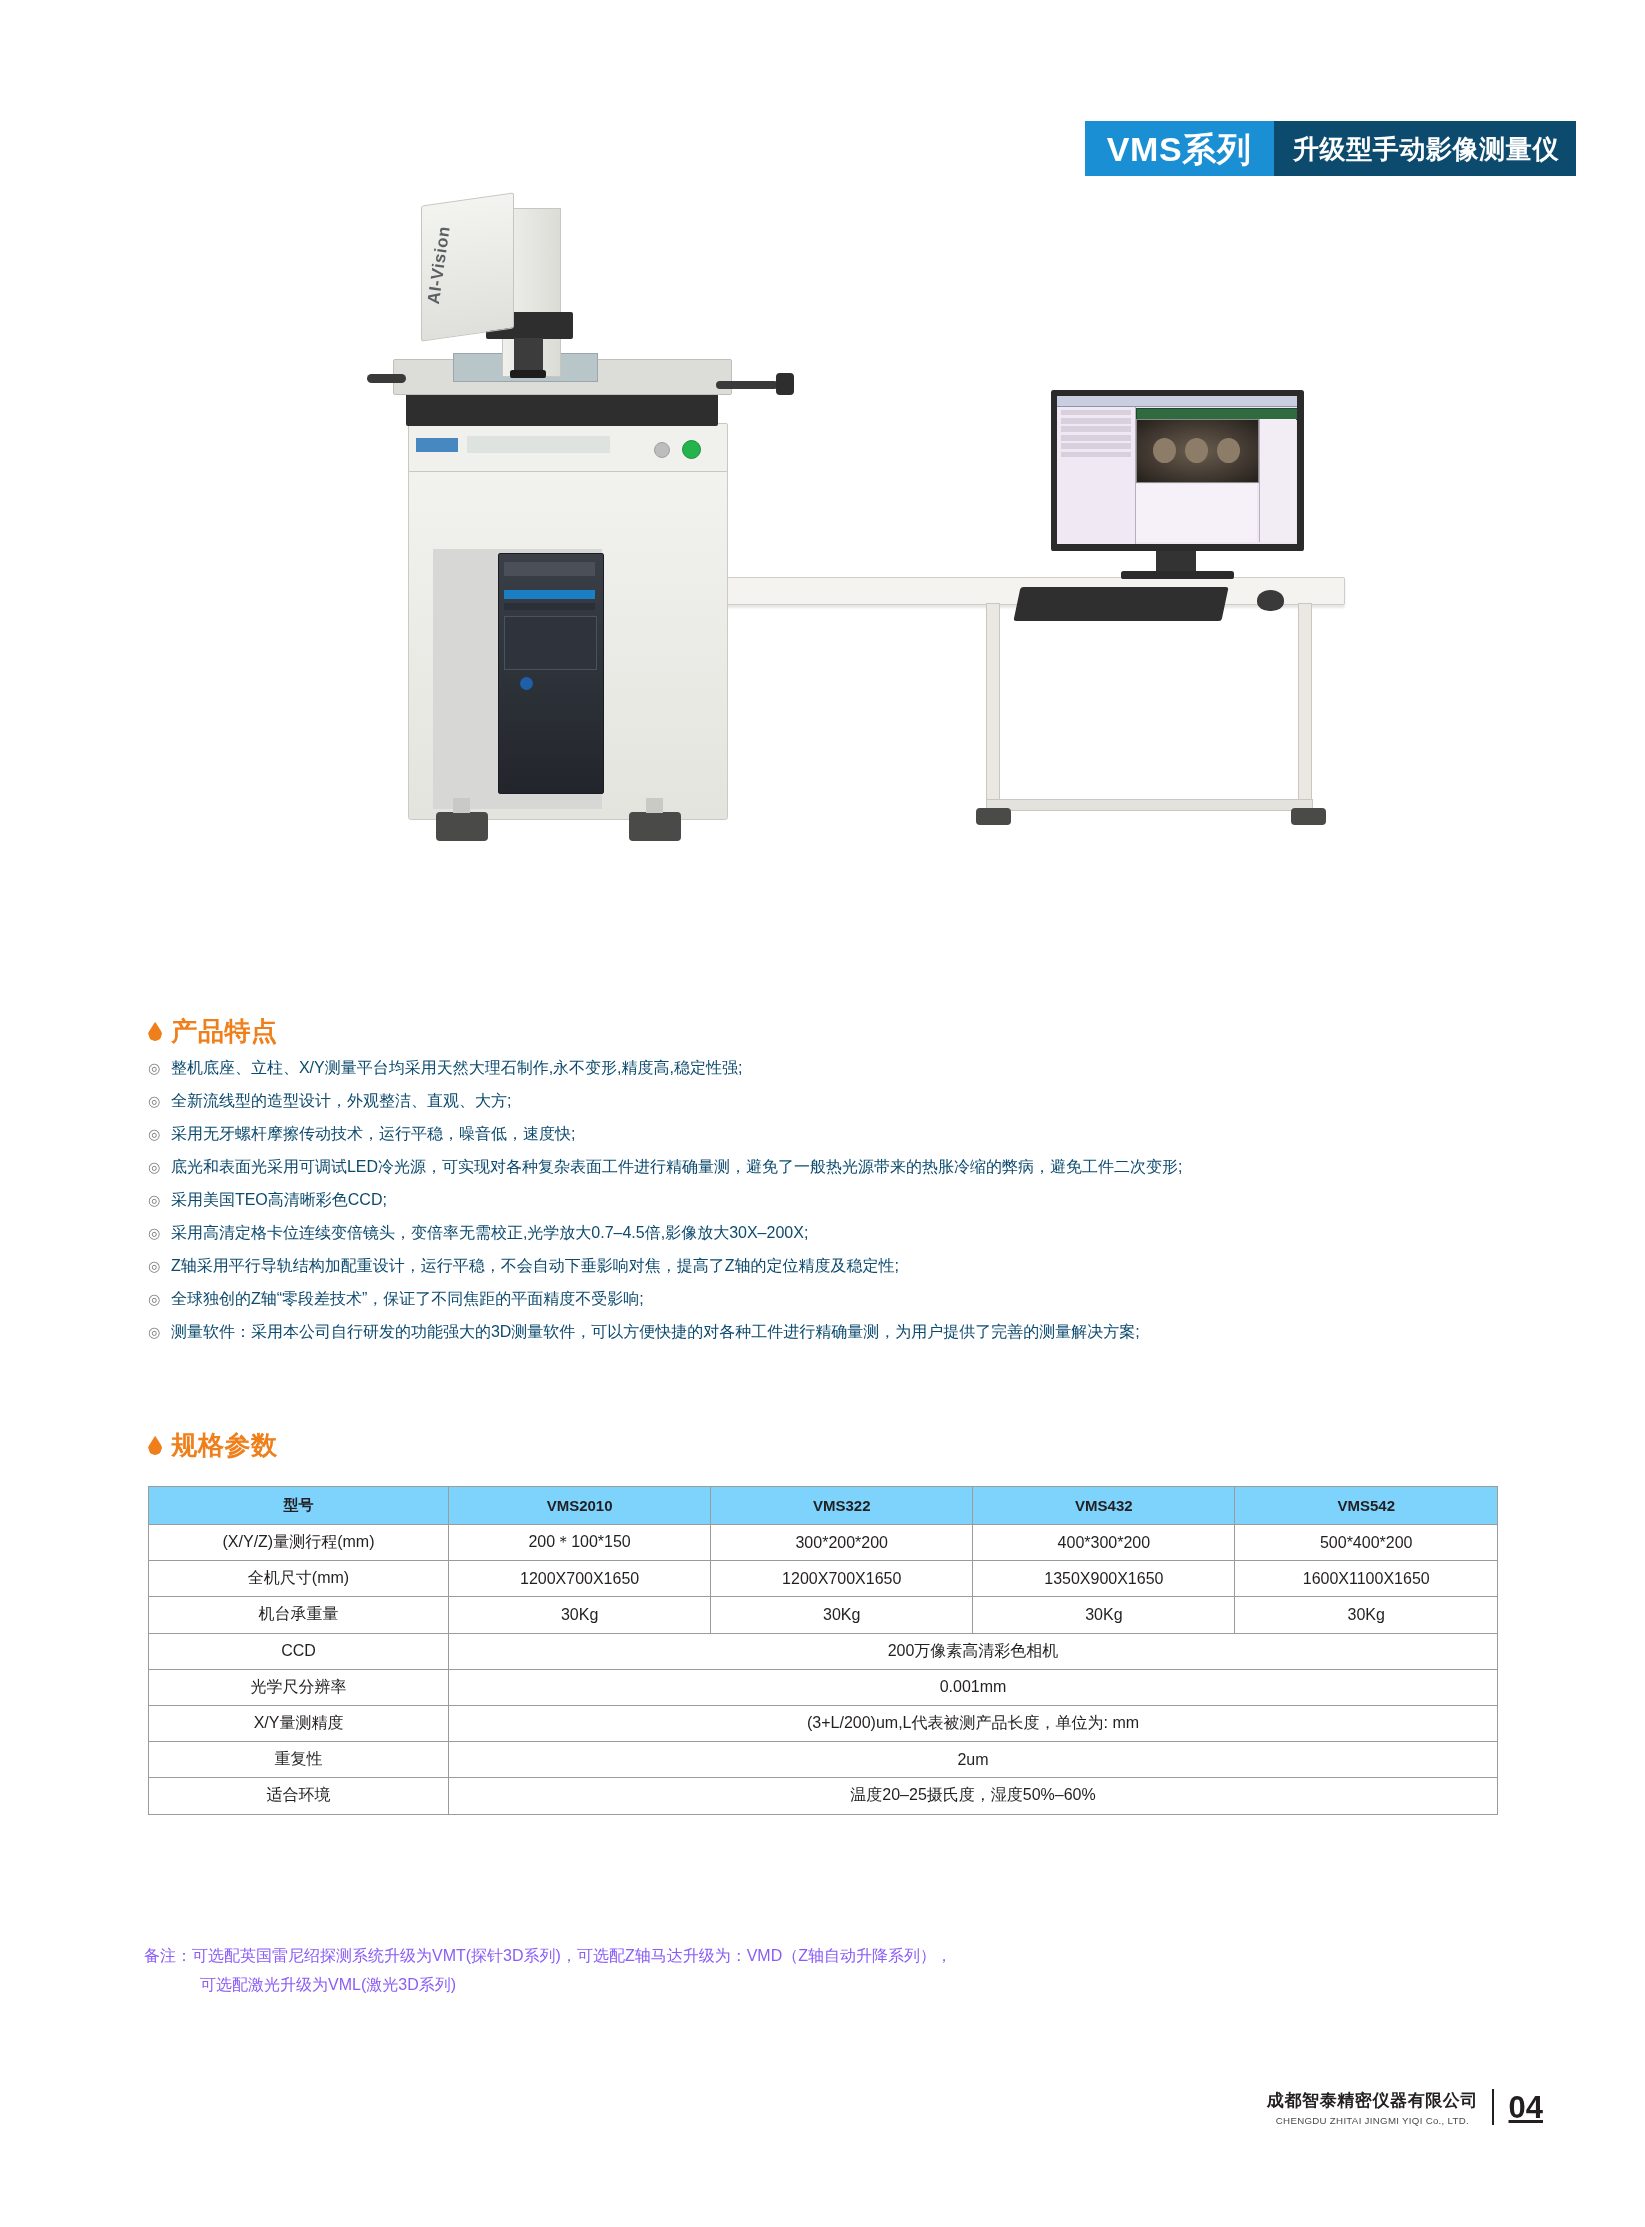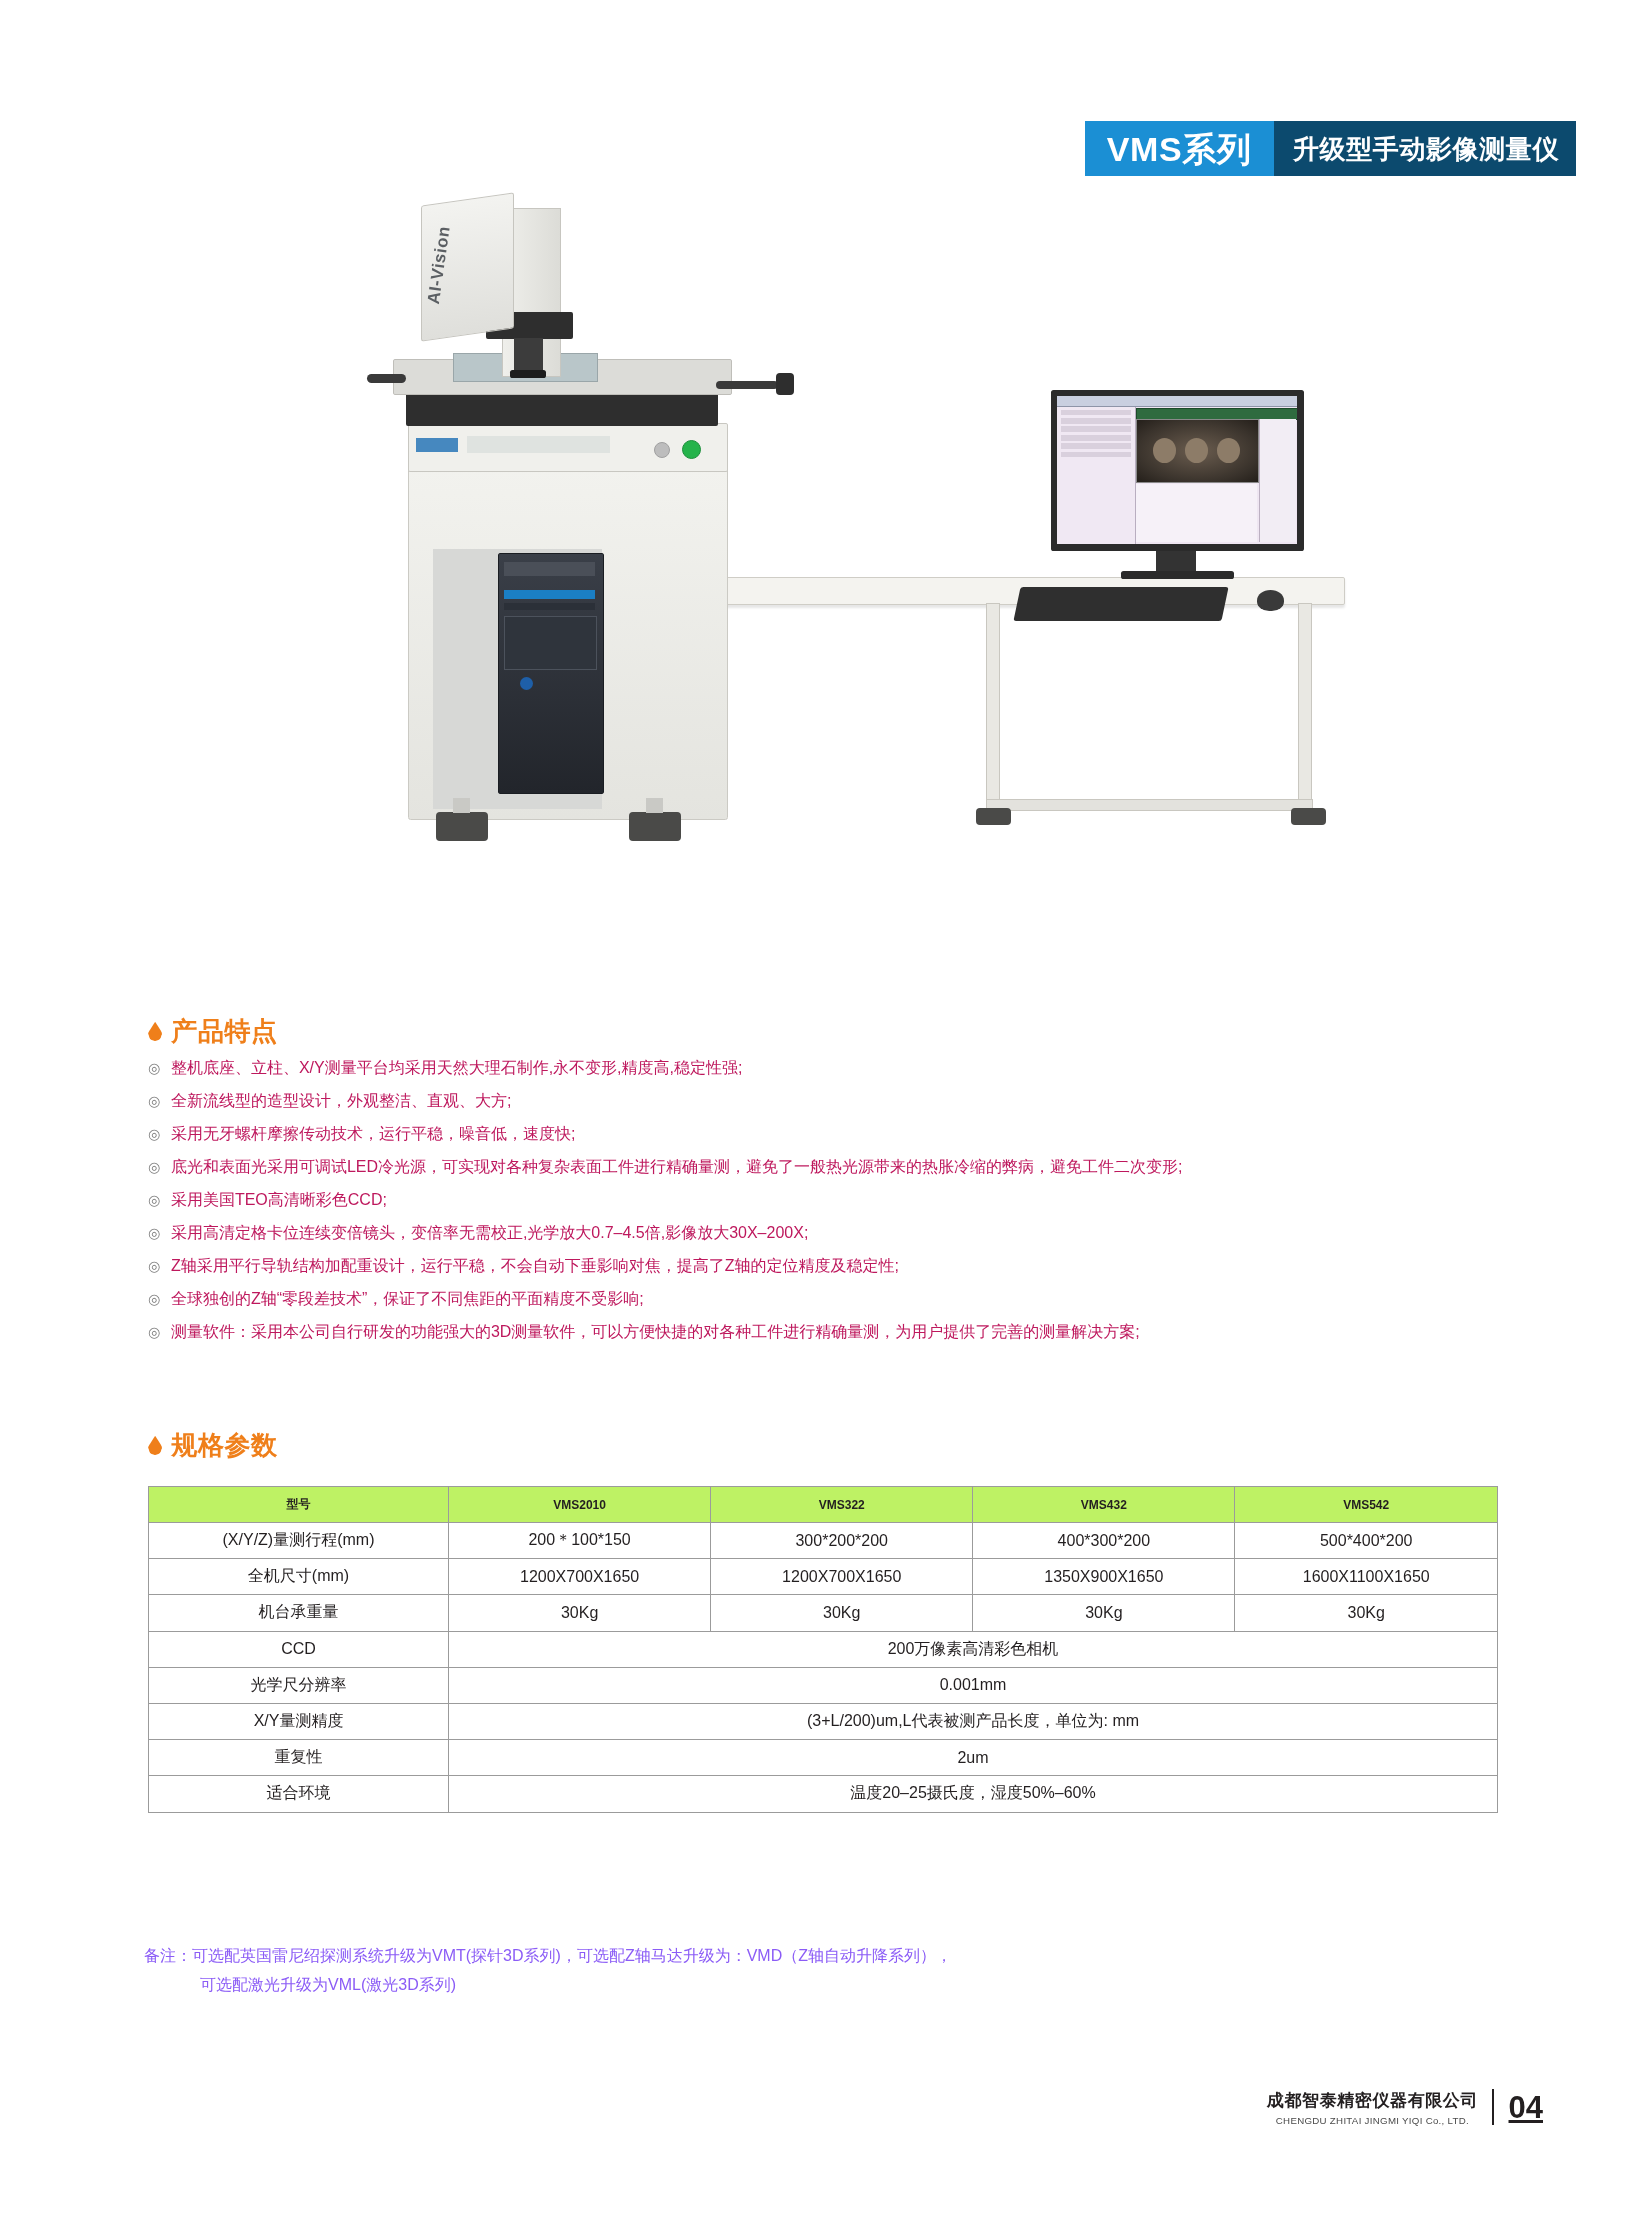--- a/index.html
+++ b/index.html
@@ -540,43 +540,43 @@
   }
   .feature-bullet {
     color: #7f7f7f;
     font-size: 14.3px;
     line-height: 22px;
     flex: 0 0 auto;
   }
   .feature-text {
     font-size: 16px;
     line-height: 22px;
-    color: #be185d;
+    color: #0c4a6e;
   }
 
   
   .spec-table {
     position: absolute;
     left: 148px;
     top: 1486px;
     width: 1350px;
     border-collapse: collapse;
     font-size: 16px;
   }
   .spec-table td, .spec-table th {
     border: 0.6px solid #9b9b9b;
     text-align: center;
     padding: 7.1px 3.9px;
     font-weight: normal;
     color: #231f20;
   }
   .spec-table thead th {
-    background: #bef264;
+    background: #7dd3fc;
     font-weight: bold;
-    font-size: 12px;
+    font-size: 15px;
     padding: 9px 3.9px;
   }
   .spec-table .label-col {
     width: 305px;
   }
   .spec-table td.val {
     width: 261px;
   }
 
   .remark {

